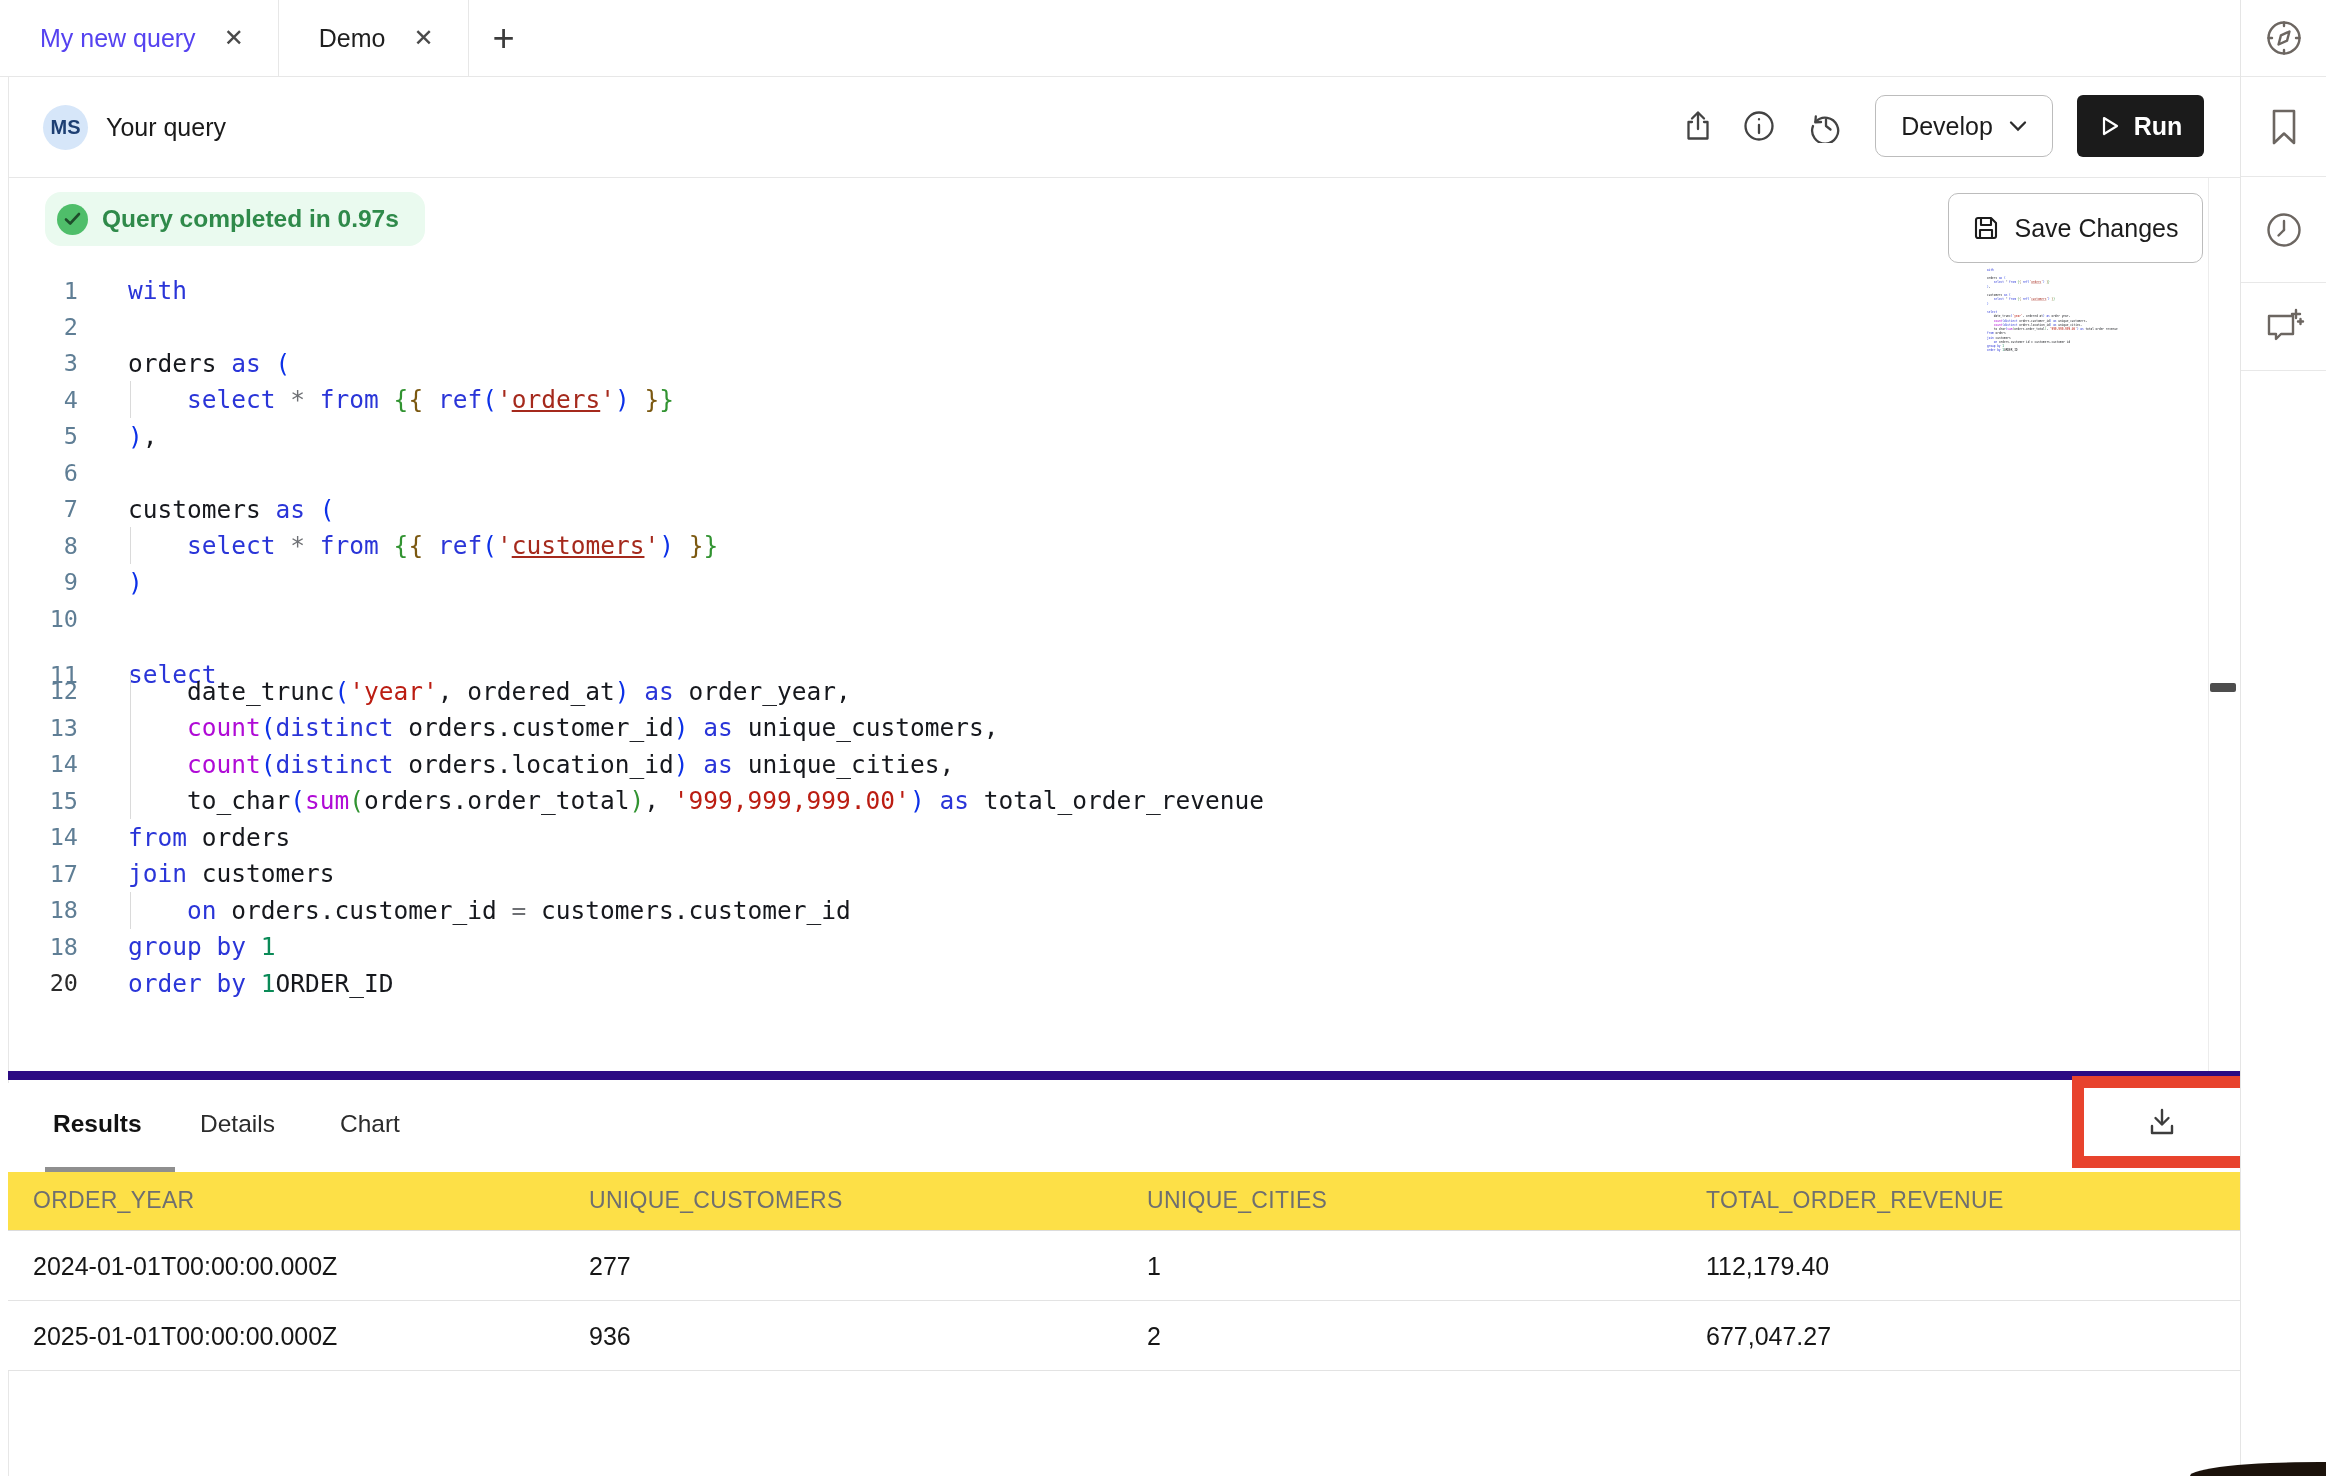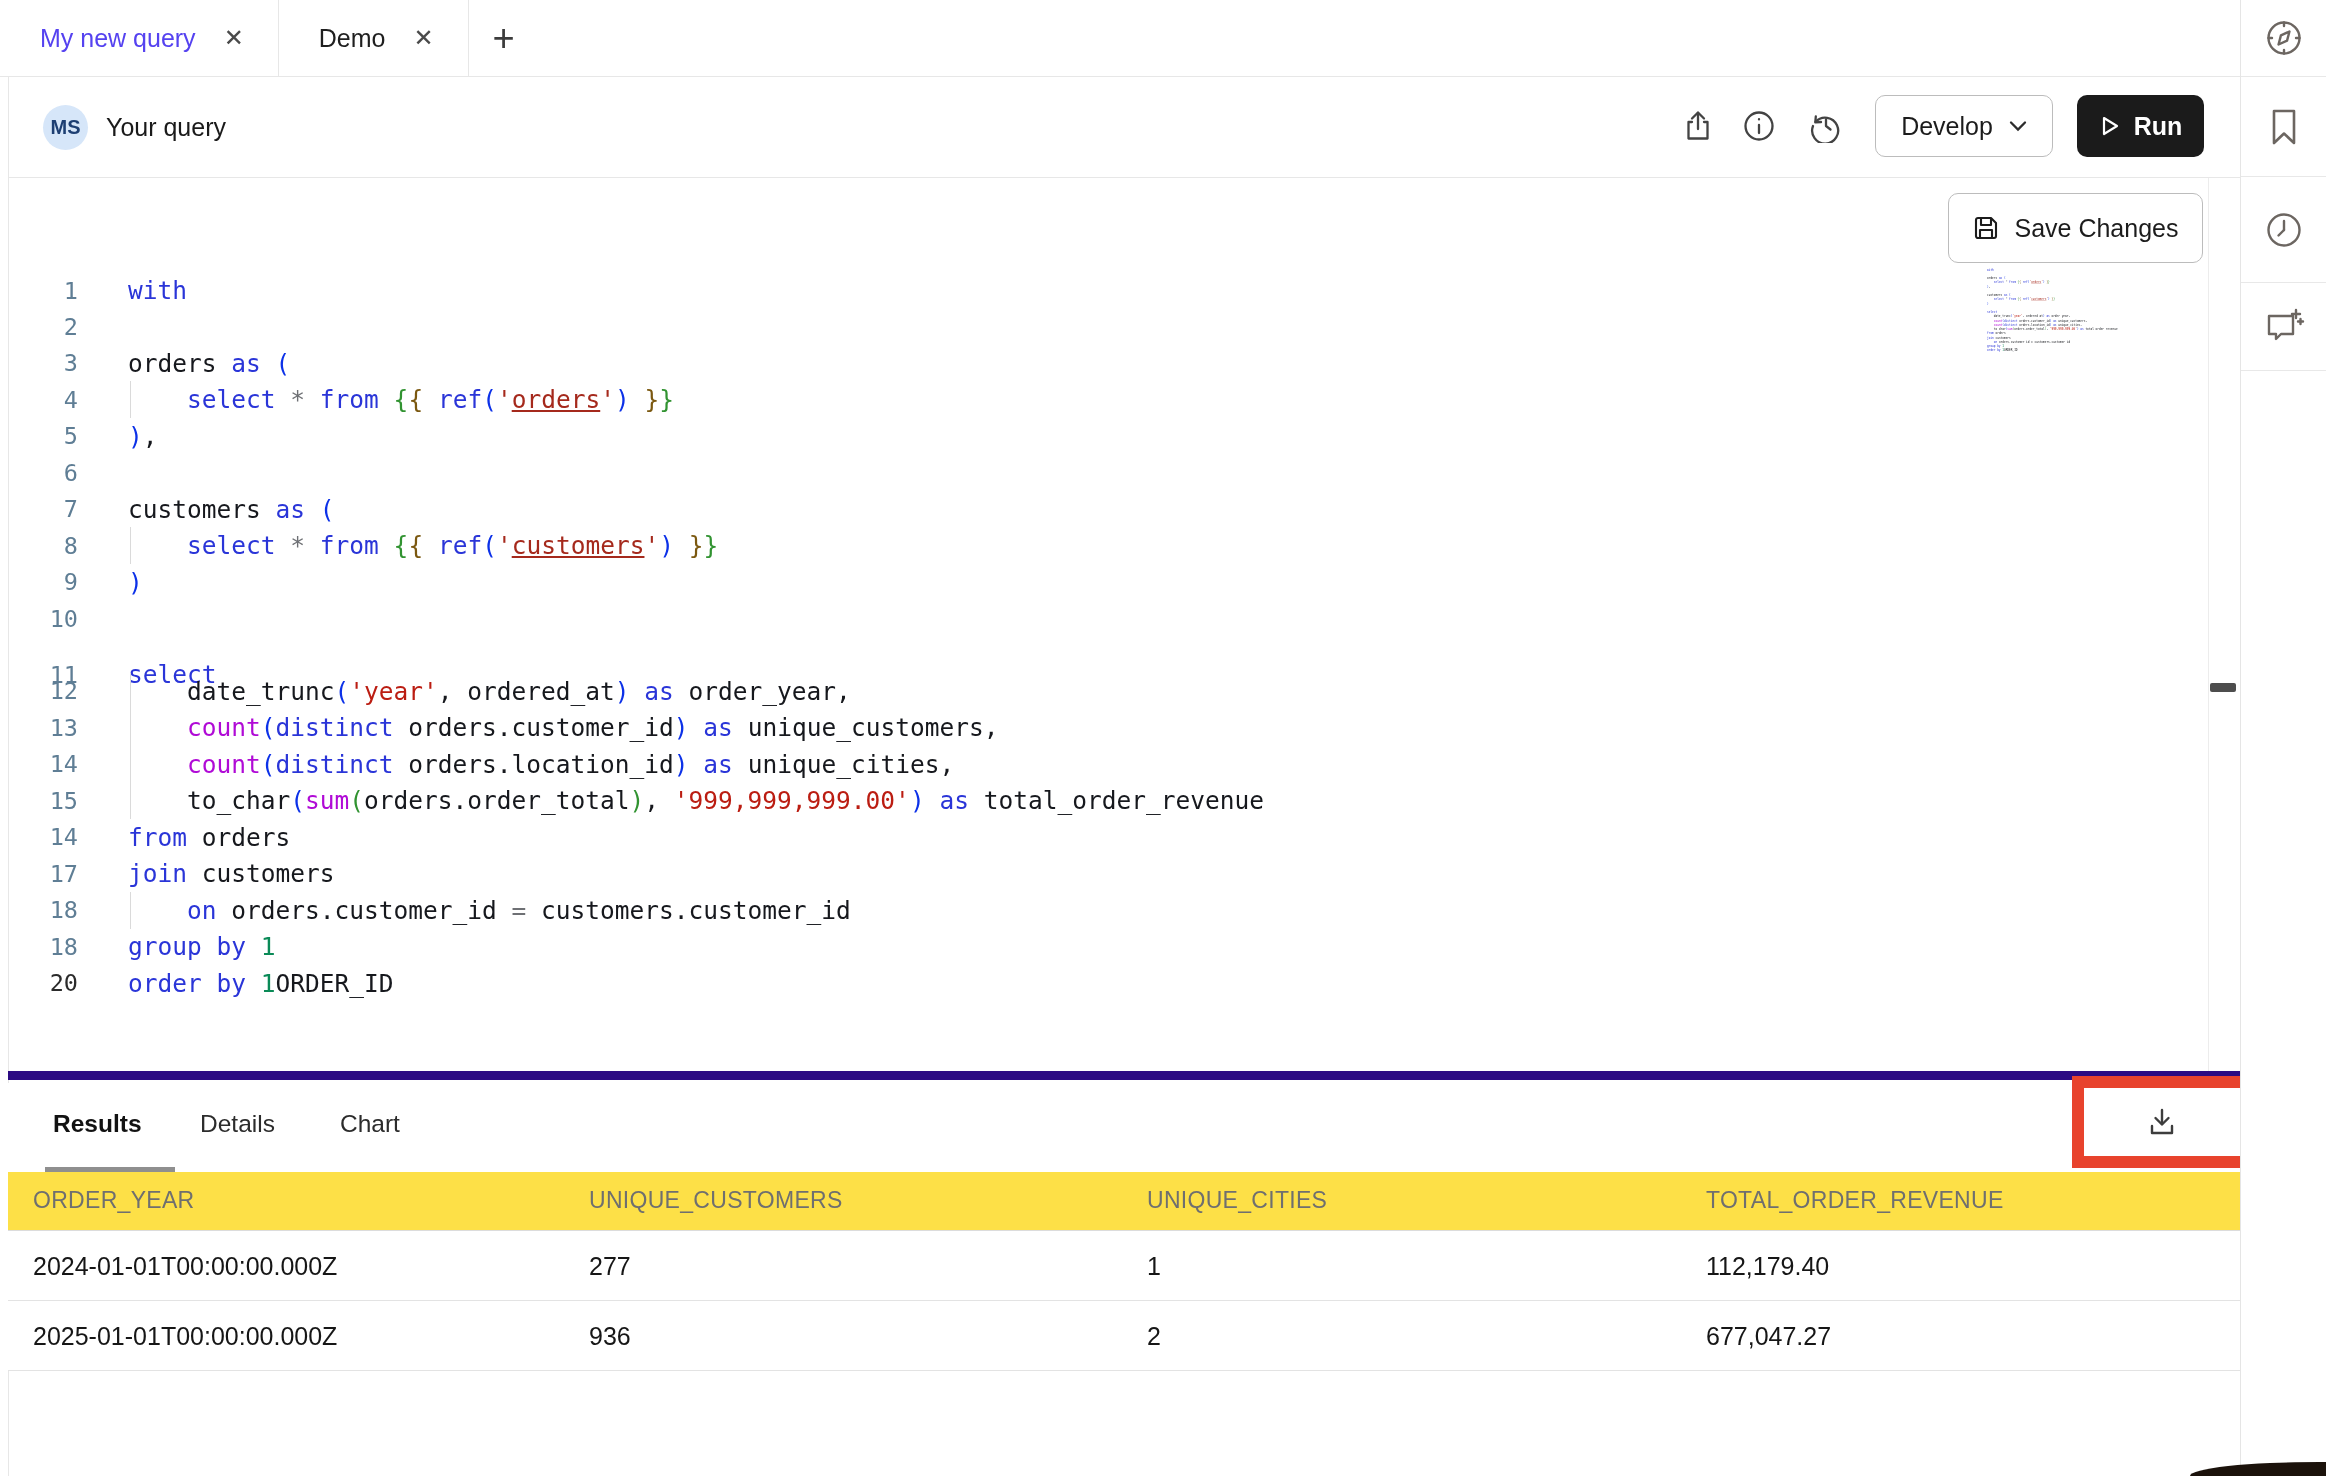--- a/index.html
+++ b/index.html
@@ -137,29 +137,37 @@
   </div>
 
   <div class="btn btn-outline" id="btn-develop">
     <span>Develop</span>
     <span>
       <svg width="18" height="12" viewBox="0 0 18 12" fill="none" stroke="#2c2c2c" stroke-width="2.3" stroke-linecap="round">
           <path d="M2 2.5 L9 9.5 L16 2.5"></path>
         </svg>
     </span>
   </div>
-  <div class="btn" id="btn-run" style="background: rgb(27, 27, 27);">
+  <div class="btn" id="btn-run" style="background: rgb(27, 27, 27); border-radius: 6px;">
     <span>
       <svg width="22" height="22" viewBox="0 0 22 22" fill="none" stroke="#ffffff" stroke-width="2.2" stroke-linejoin="round">
           <path d="M5 3 L18 11 L5 19 Z"></path>
         </svg>
     </span>
     <span>Run</span>
   </div>
 
+  <div class="badge" id="status-badge" style="background: rgb(234, 250, 239); color: rgb(47, 138, 74);">
+    <span class="badge-check" id="badge-check" style="background: rgb(79, 190, 106);">
+      <svg width="17" height="14" viewBox="0 0 17 14" fill="none" stroke="#1e4d2b" stroke-width="2.6" stroke-linecap="round" stroke-linejoin="round">
+          <path d="M2 7.5 L6.2 11.5 L15 2"></path>
+        </svg>
+    </span>
+    <span>Query completed in 0.97s</span>
+  </div>
   <div class="btn btn-outline" id="btn-save">
     <span>
       <svg width="28" height="28" viewBox="0 0 28 28" fill="none" stroke="#1c1c1c" stroke-width="2.1" stroke-linejoin="round">
         <path d="M4 6 a2 2 0 0 1 2-2 H19 L24 9 V22 a2 2 0 0 1 -2 2 H6 a2 2 0 0 1 -2-2 Z"></path>
         <path d="M9 4 V11 H19 V4.5"></path>
           <path d="M8 24 V16 H20 V24"></path>
       </svg>
     </span>
     <span>Save Changes</span>
   </div>

